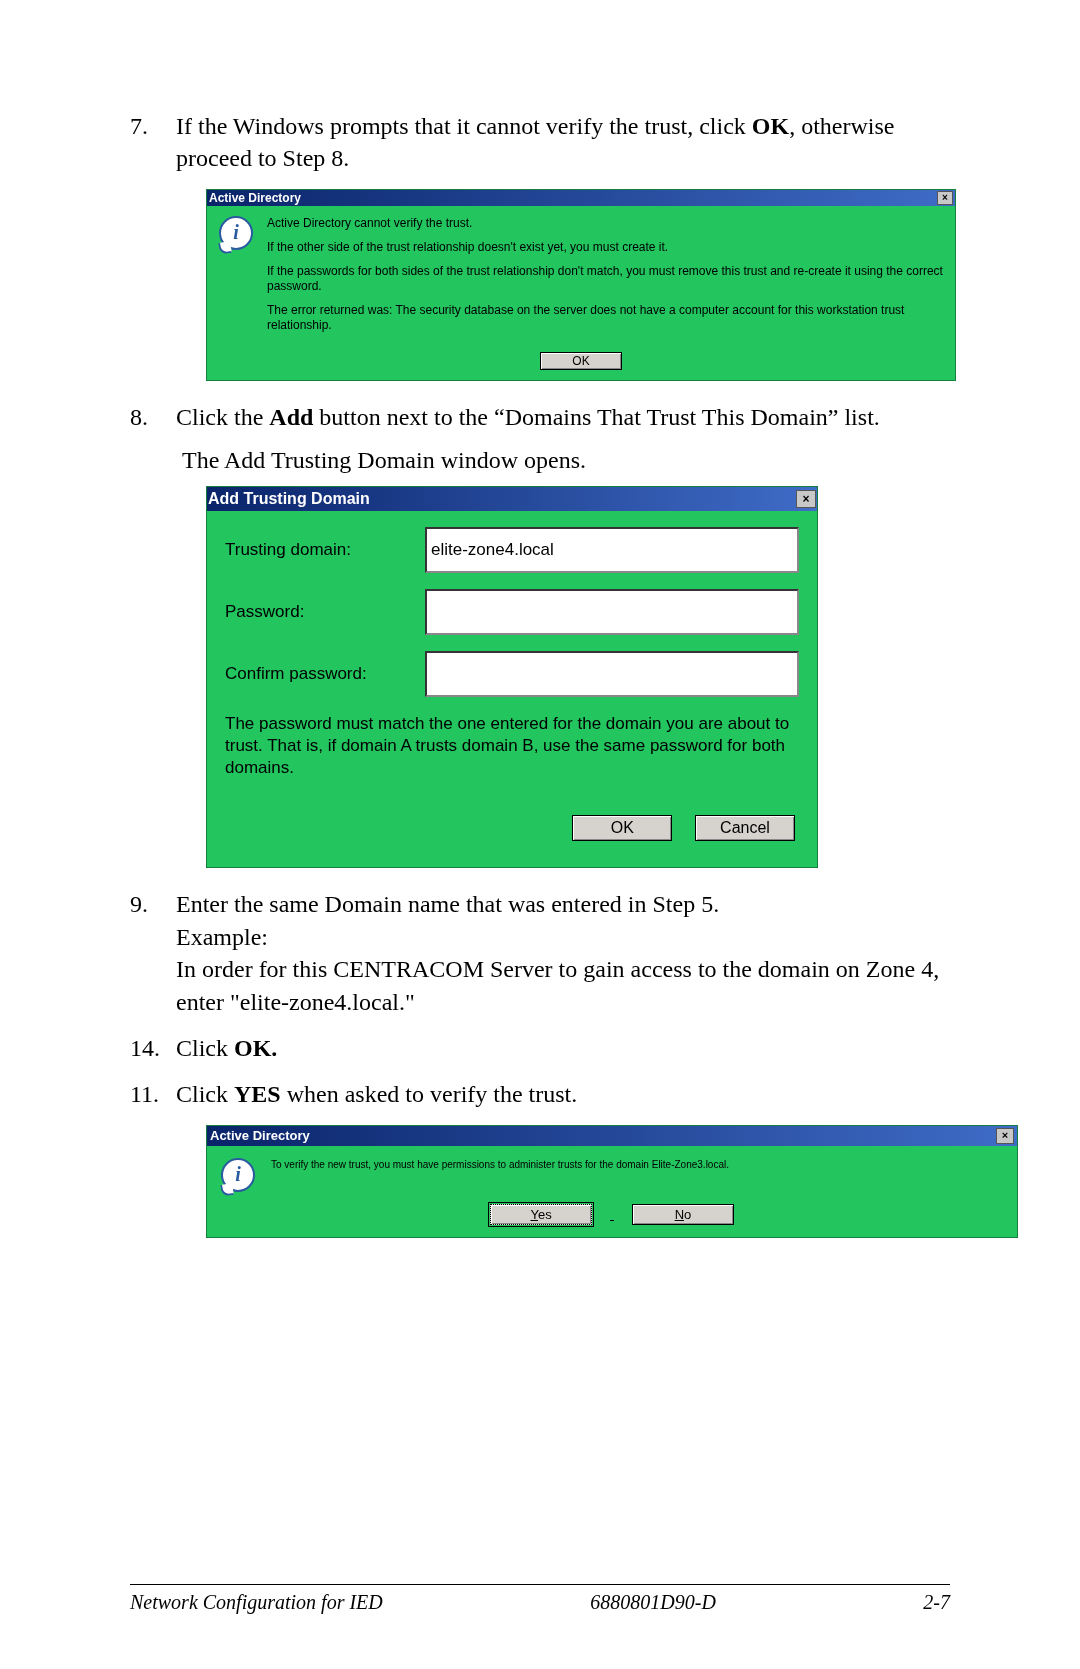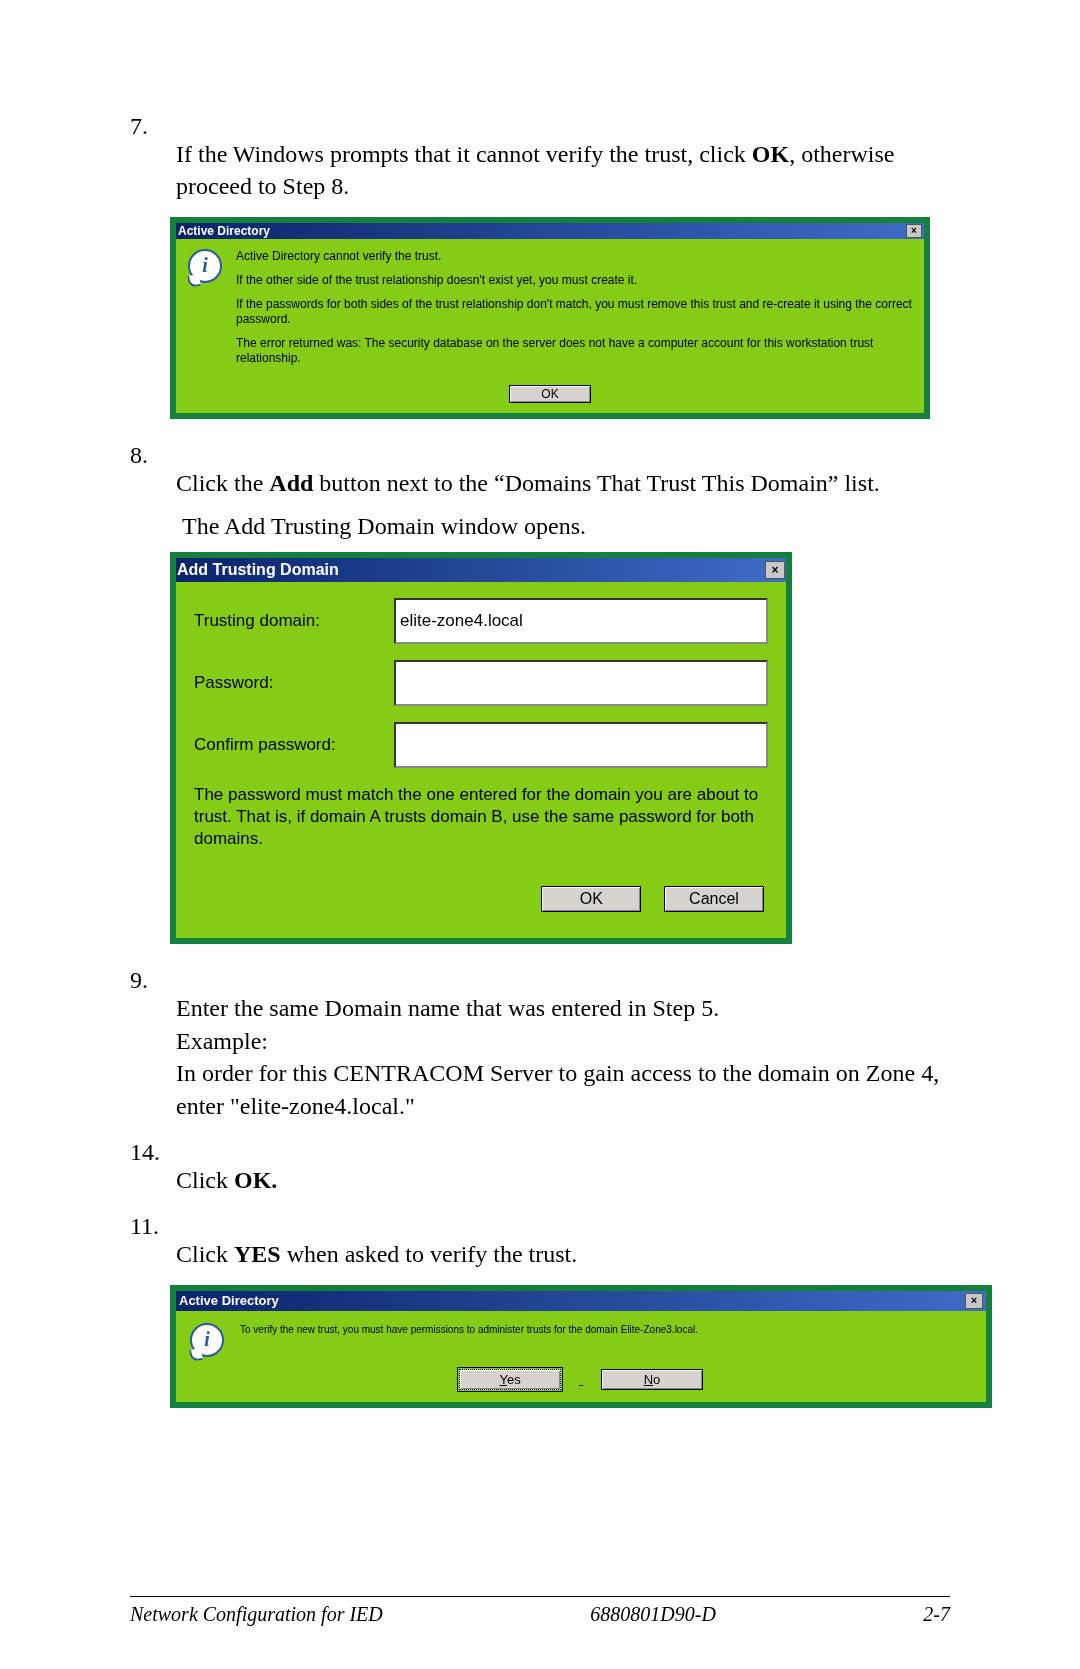--- a/index.html
+++ b/index.html
@@ -20,28 +20,27 @@
     line-height: 1.35;
     margin-bottom: 14px;
   }
   .step-num {
     width: 46px;
     flex: 0 0 46px;
     text-align: left;
   }
   .step-body {
     flex: 1;
-    margin-top: 28px;
   }
   .step-body .b { font-weight: bold; }
   .dialog {
-    border: 6px solid #15803d;
-    background: #84cc16;
+    border: 1px solid #15803d;
+    background: #22c55e;
     font-family: Tahoma, "Segoe UI", sans-serif;
-    margin: 8px 0 20px 40px;
+    margin: 8px 0 20px 76px;
   }
   .titlebar {
     background: linear-gradient(to right, #0a246a, #3f6cc7);
     color: #fff;
     display: flex;
     align-items: center;
     justify-content: space-between;
     padding: 2px 4px;
   }
   .titlebar .tb-title {
@@ -141,21 +140,21 @@
     gap: 16px;
   }
   #dialog3 .dlg-body .texts { flex:1; }
   #dialog3 .dlg-body .texts p { margin:0 0 10px 0; font-size:10px; line-height:1.3;}
   #dialog3 .btn-row { text-align: center; padding: 6px 0 12px 0; text-decoration: underline;}
   #dialog3 .win-btn { font-size:13px; padding: 2px 0; width: 100px; margin: 0 18px;}
   .default-btn { border: 1px dotted #000; outline: 1px solid #000; outline-offset: 1px;}
 
   .footer {
     position: absolute;
-    bottom: 43px;
+    bottom: 55px;
     left: 130px;
     right: 130px;
     border-top: 1.5px solid #000;
     padding-top: 6px;
     font-style: italic;
     font-size: 20px;
     display: flex;
     justify-content: space-between;
     font-family: "Times New Roman", serif;
   }

